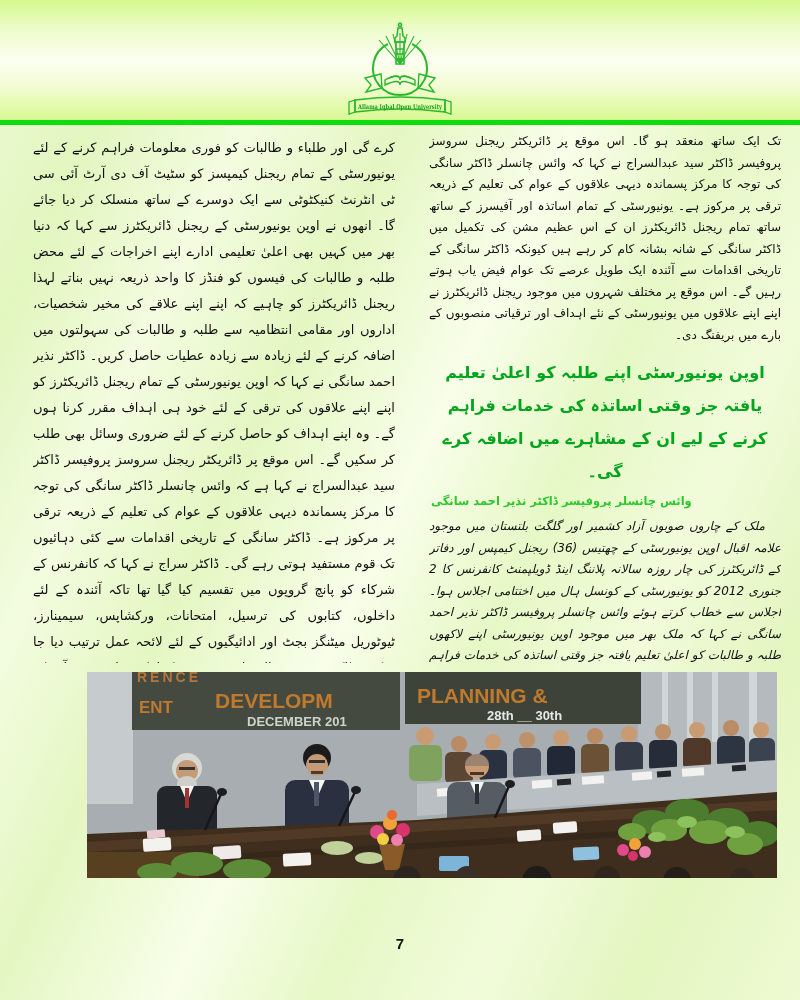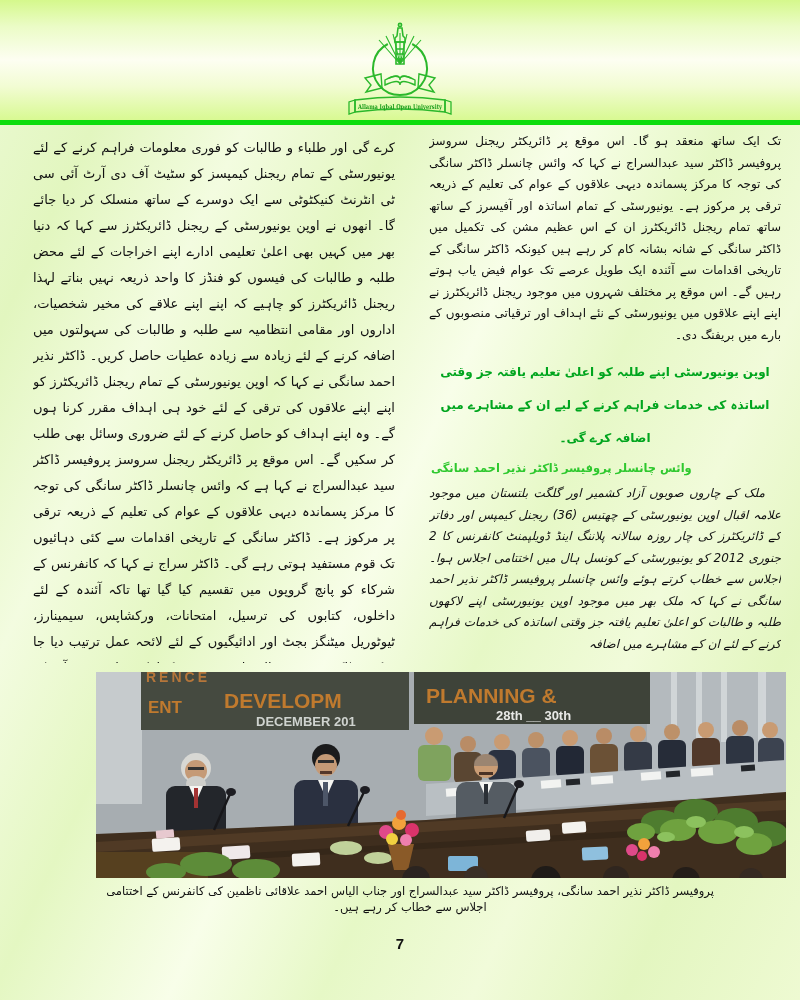--- a/index.html
+++ b/index.html
@@ -18,24 +18,24 @@
   .emblem{position:absolute;left:50%;top:22px;transform:translateX(-50%);}
 
   .urdu{direction:rtl;unicode-bidi:embed;font-family:"DejaVu Sans",sans-serif;color:#111;}
   .col{position:absolute;overflow:hidden;}
   .right-col{top:131px;right:19px;width:352px;height:538px;}
   .left-col{top:135px;left:33px;width:362px;height:528px;}
   .body{font-size:12px;line-height:21.5px;text-align:justify;margin:0;}
   .left-col .body{font-size:13px;line-height:26px;}
   .indent{text-indent:16px;font-style:italic;}
   .quote{margin:10px 2px 8px;}
-  .quote-text{color:#00a51e;font-weight:bold;font-size:12px;line-height:33px;text-align:center;margin:0;}
+  .quote-text{color:#00a51e;font-weight:bold;font-size:16px;line-height:33px;text-align:center;margin:0;}
   .quote-attrib{color:#2ec82e;font-weight:bold;font-size:11.5px;text-align:left;margin:6px 24px 0 0;}
 
-  .photo{position:absolute;left:58px;top:672px;width:690px;height:206px;padding-left:38px;}
+  .photo{position:absolute;left:49px;top:672px;width:690px;height:206px;padding-left:38px;}
   .photo svg{display:block;width:100%;height:100%;}
   .caption{position:absolute;top:883px;left:100px;width:620px;text-align:center;font-size:11.5px;line-height:16px;margin:0;}
   .page-number{position:absolute;top:935px;left:0;right:0;text-align:center;
     font-family:"Liberation Sans",sans-serif;font-weight:bold;font-size:15px;color:#111;}
 </style>
 </head>
 <body>
 
 <div class="page">
 
@@ -252,16 +252,15 @@
         <circle cx="320" cy="208" r="14" fill="#2b2420"></circle>
         <circle cx="380" cy="206" r="12" fill="#3a2f26"></circle>
         <circle cx="450" cy="209" r="15" fill="#1f1b18"></circle>
         <circle cx="520" cy="207" r="13" fill="#30261f"></circle>
         <circle cx="590" cy="209" r="14" fill="#241d18"></circle>
         <circle cx="655" cy="208" r="12" fill="#352a22"></circle>
       </g>
     </svg>
   </div>
 
-  <p class="urdu caption">پروفیسر ڈاکٹر نذیر احمد سانگی، پروفیسر ڈاکٹر سید عبدالسراج اور جناب الیاس احمد علاقائی ناظمین کی کانفرنس کے اختتامی اجلاس سے خطاب کر رہے ہیں۔</p>
   <div class="page-number">7</div>
 
 </div>
 
 </body></html>

